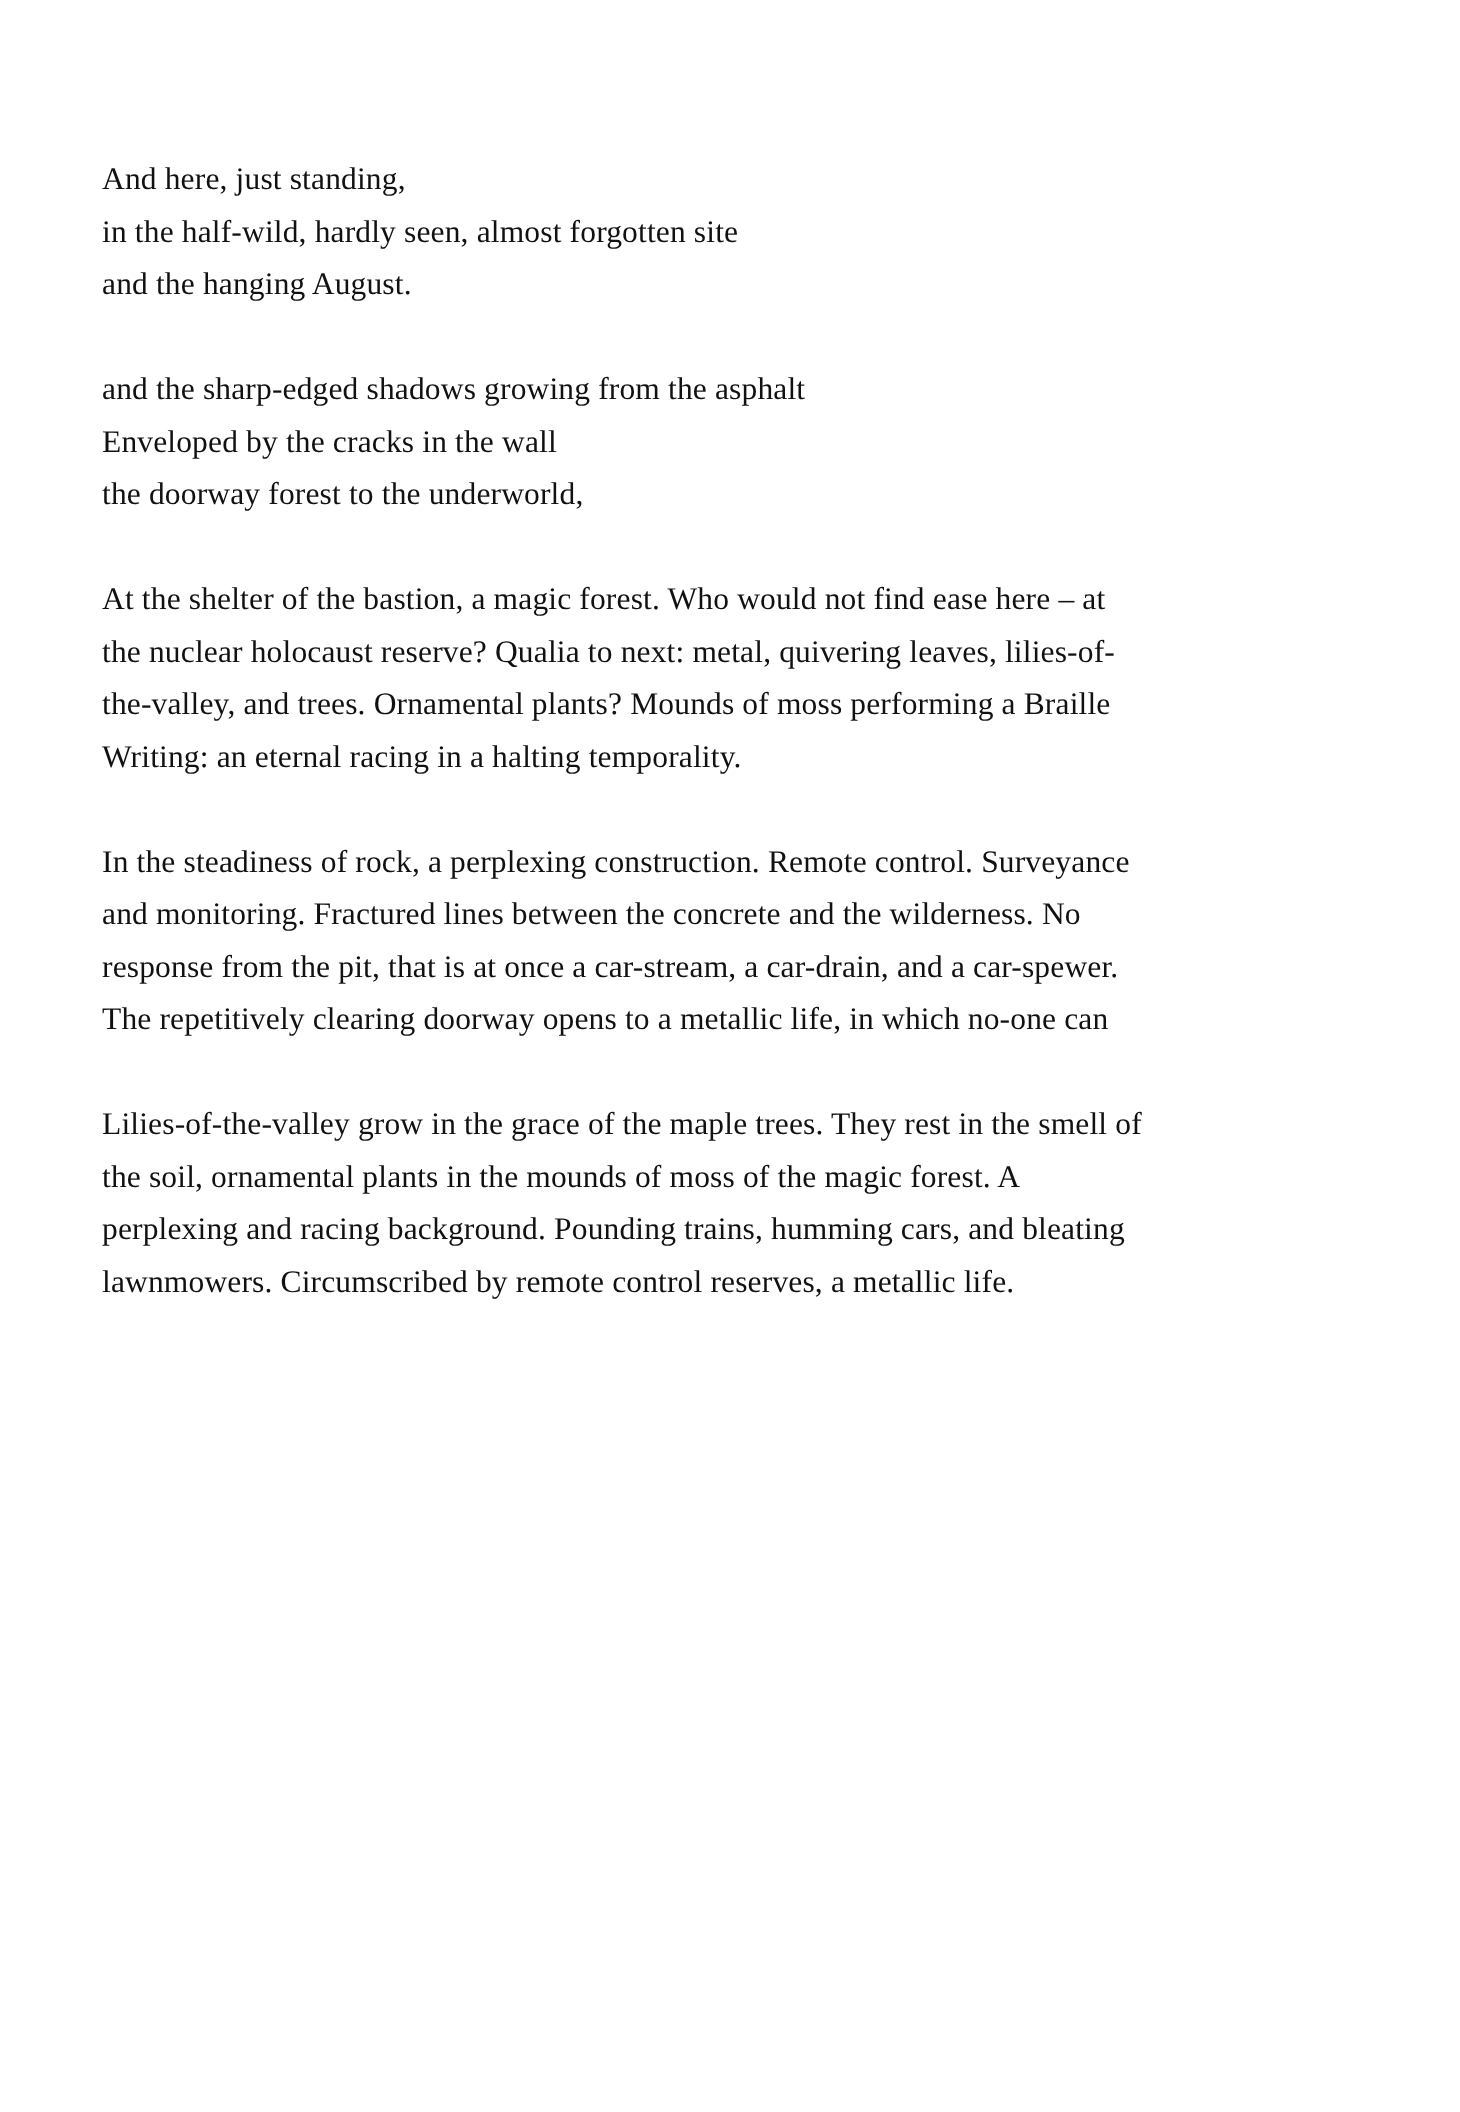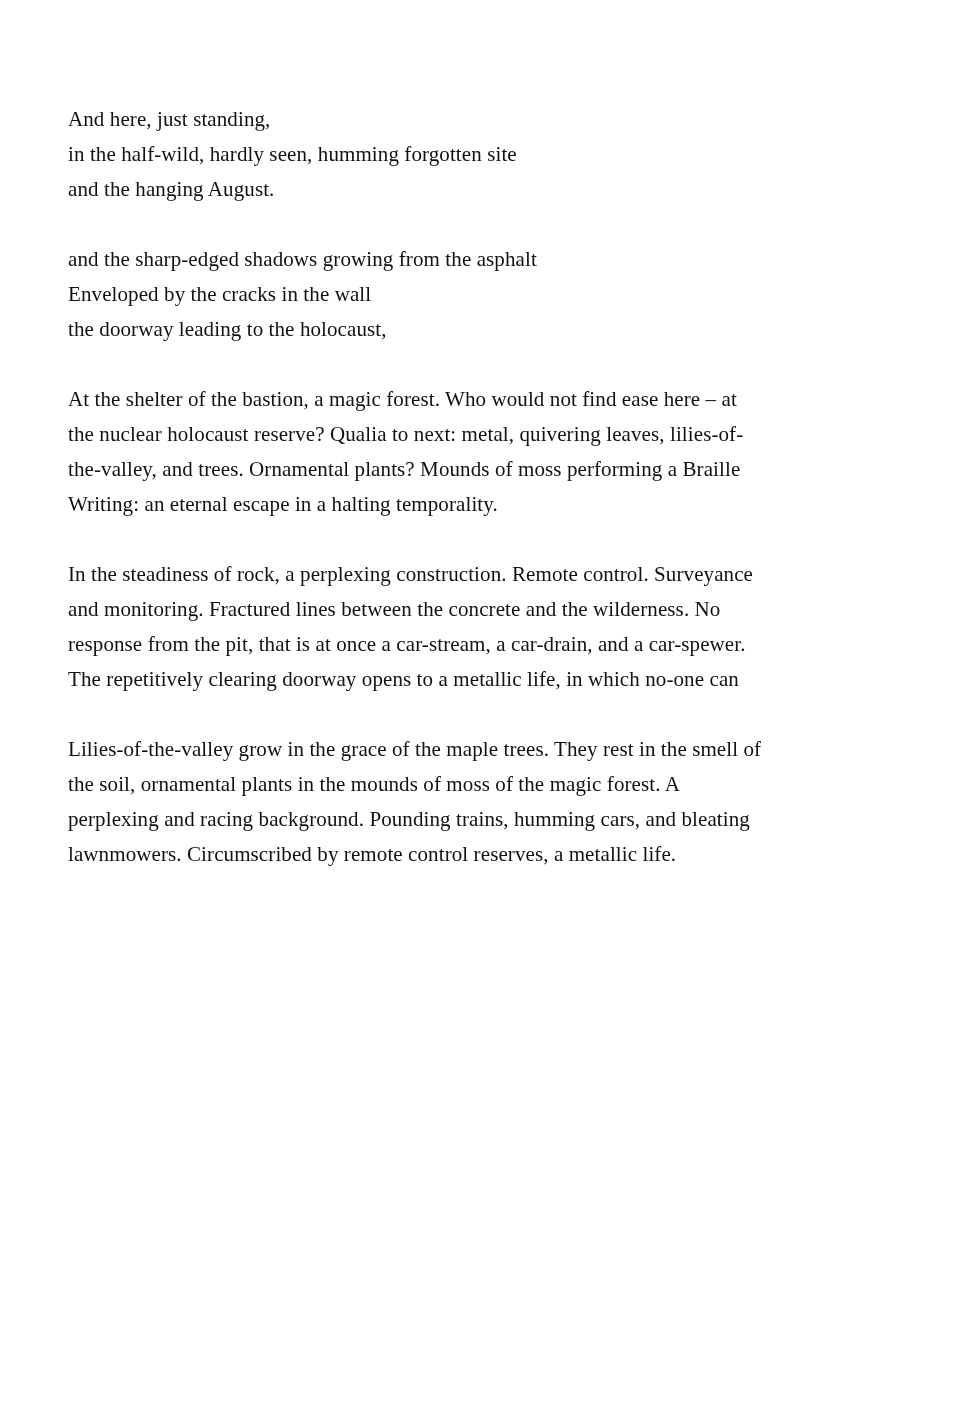--- a/index.html
+++ b/index.html
@@ -30,33 +30,33 @@
     white-space: nowrap;
     letter-spacing: 0.1px;
   }
 </style>
 </head>
 <body>
 
 <main class="page">
     <div class="block stanza">
       <div class="line">And here, just standing,</div>
-      <div class="line">in the half-wild, hardly seen, humming forgotten site</div>
+      <div class="line">in the half-wild, hardly seen, almost forgotten site</div>
       <div class="line">and the hanging August.</div>
     </div>
     <div class="block stanza">
       <div class="line">and the sharp-edged shadows growing from the asphalt</div>
       <div class="line">Enveloped by the cracks in the wall</div>
-      <div class="line">the doorway leading to the holocaust,</div>
+      <div class="line">the doorway forest to the underworld,</div>
     </div>
     <div class="block paragraph">
       <div class="line">At the shelter of the bastion, a magic forest. Who would not find ease here – at</div>
       <div class="line">the nuclear holocaust reserve? Qualia to next: metal, quivering leaves, lilies-of-</div>
       <div class="line">the-valley, and trees. Ornamental plants? Mounds of moss performing a Braille</div>
-      <div class="line">Writing: an eternal escape in a halting temporality.</div>
+      <div class="line">Writing: an eternal racing in a halting temporality.</div>
     </div>
     <div class="block paragraph">
       <div class="line">In the steadiness of rock, a perplexing construction. Remote control. Surveyance</div>
       <div class="line">and monitoring. Fractured lines between the concrete and the wilderness. No</div>
       <div class="line">response from the pit, that is at once a car-stream, a car-drain, and a car-spewer.</div>
       <div class="line">The repetitively clearing doorway opens to a metallic life, in which no-one can</div>
     </div>
     <div class="block paragraph">
       <div class="line">Lilies-of-the-valley grow in the grace of the maple trees. They rest in the smell of</div>
       <div class="line">the soil, ornamental plants in the mounds of moss of the magic forest. A</div>

